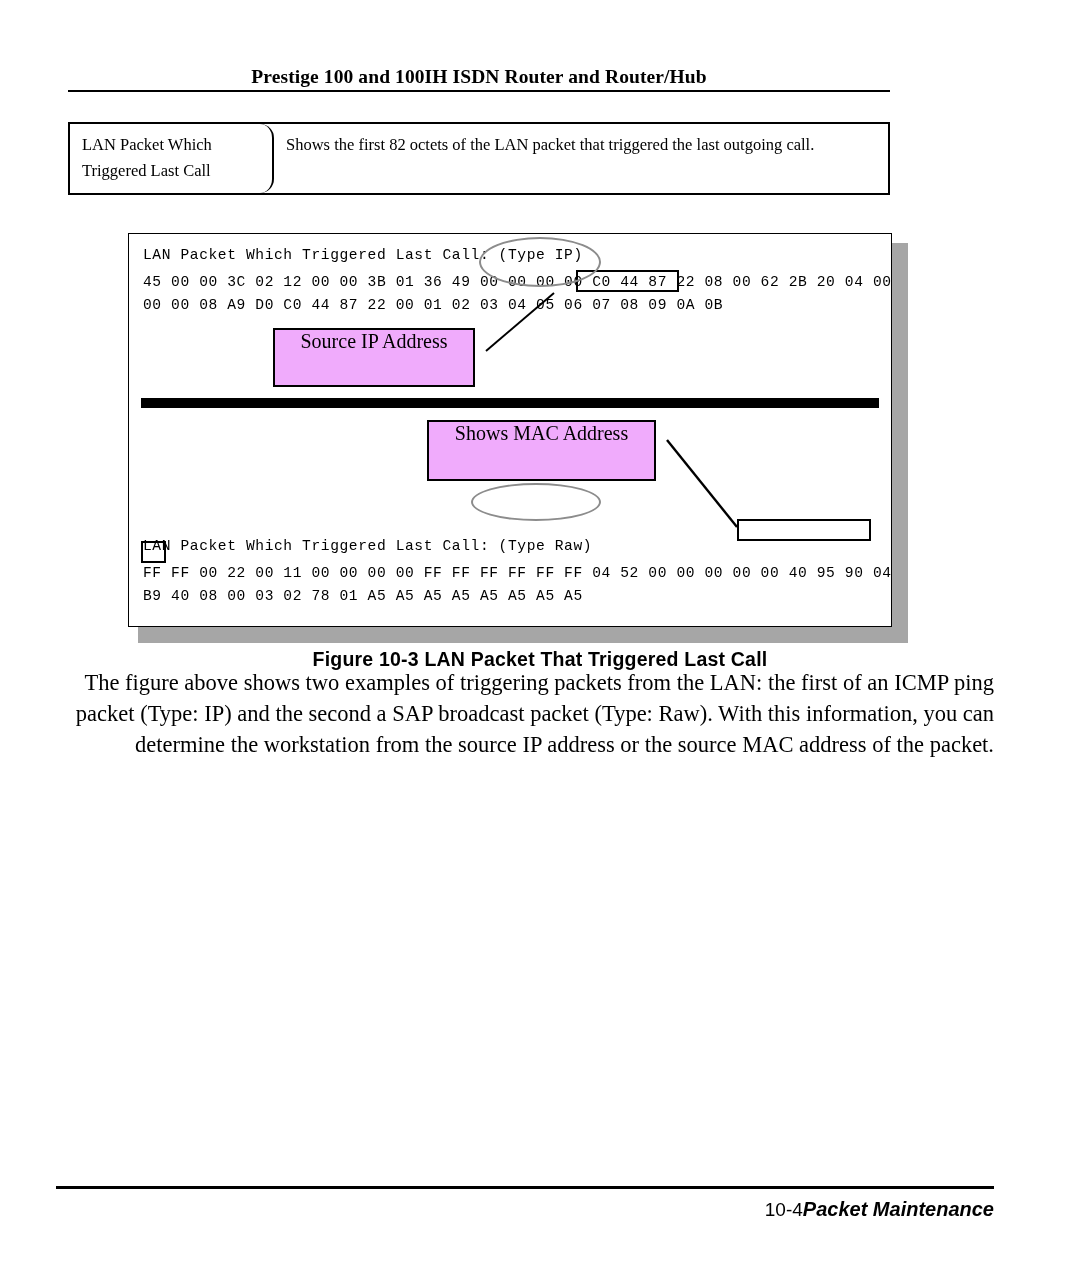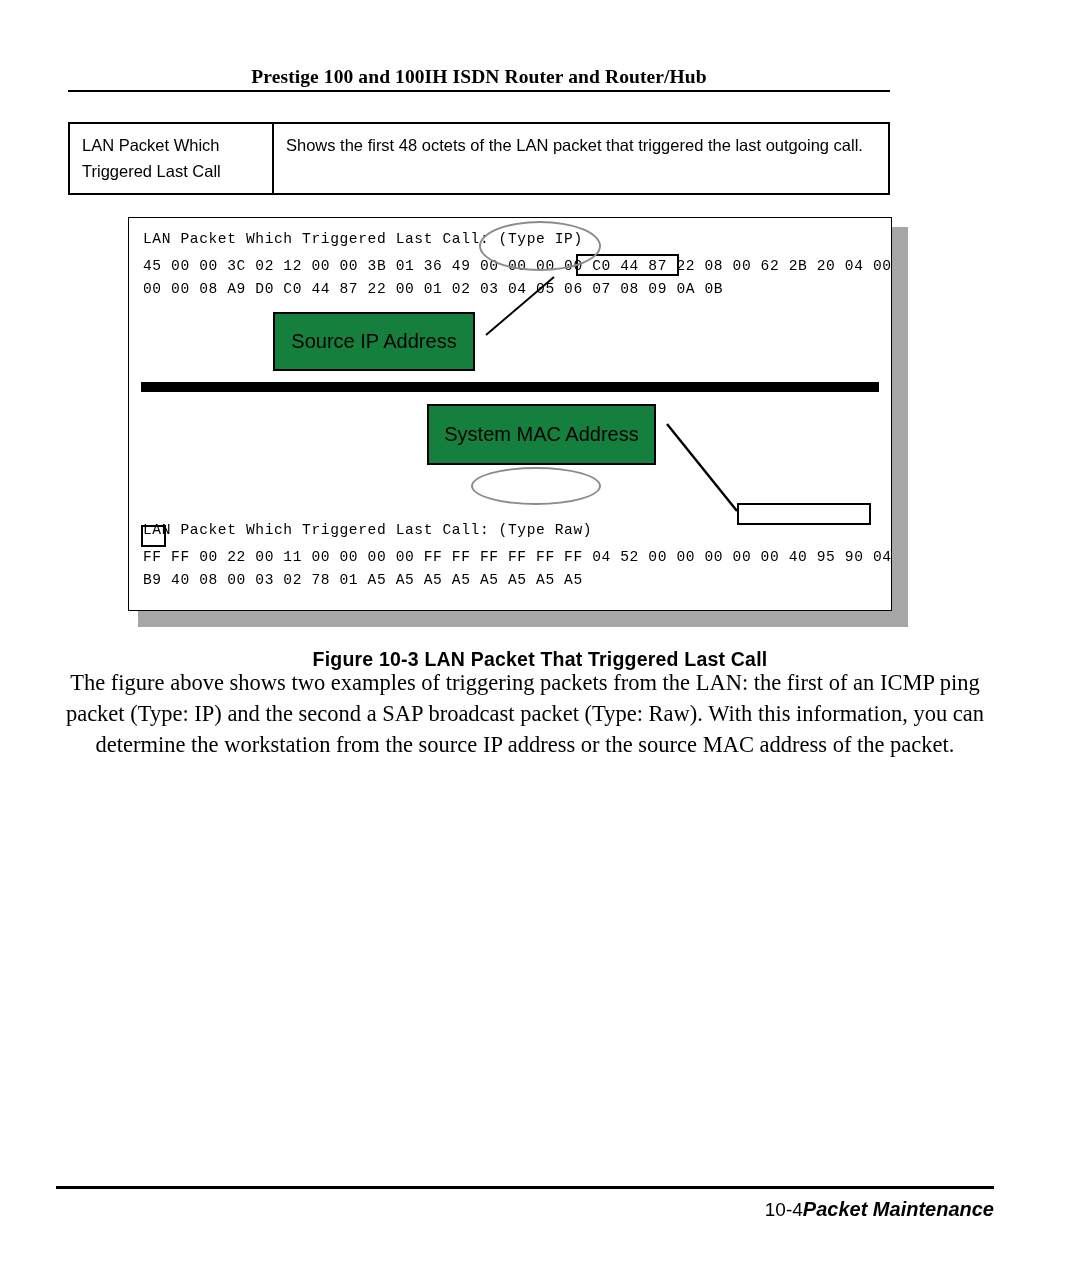--- a/index.html
+++ b/index.html
@@ -43,39 +43,40 @@
     left: 68px;
     top: 122px;
     width: 822px;
     border: 2px solid #000;
     box-sizing: border-box;
     display: flex;
     background: #fff;
   }
   #definition-table .cell {
     box-sizing: border-box;
-    font-family: Liberation Sans, sans-serif;
+    font-family: Liberation Serif, serif;
     font-size: 16.5px;
     line-height: 26px;
     padding: 8px 10px 9px 12px;
+    border-radius: 14px;
   }
   #definition-table .cell-term {
     width: 204px;
     flex: 0 0 204px;
     border-right: 2px solid #000;
   }
   #definition-table .cell-desc {
     flex: 1 1 auto;
   }
 
   
   #figure-block {
     position: absolute;
     left: 128px;
-    top: 217px;
+    top: 233px;
     width: 780px;
     height: 410px;
   }
   #figure-shadow {
     position: absolute;
     left: 10px;
     top: 10px;
     width: 770px;
     height: 400px;
     background: #a6a6a6;
@@ -134,26 +135,26 @@
     top: 164px;
     width: 738px;
     height: 10px;
     background: #000;
   }
 
   
   .callout-box {
     position: absolute;
     border: 2.5px solid #000;
-    background: #15803d;
+    background: #f0abfc;
     box-sizing: border-box;
     display: flex;
-    align-items: center;
+    align-items: flex-start;
     justify-content: center;
-    font-family: Liberation Sans, sans-serif;
+    font-family: Liberation Serif, serif;
     font-size: 20px;
     color: #000;
     z-index: 3;
   }
   #callout-source-ip  { left: 144px; top: 94px;  width: 202px; height: 59px; }
   #callout-source-mac { left: 298px; top: 186px; width: 229px; height: 61px; }
 
   
   #leader-lines {
     position: absolute;
@@ -178,21 +179,21 @@
 
   
   #body-paragraph {
     position: absolute;
     left: 56px;
     top: 667px;
     width: 938px;
     font-family: "Liberation Serif", serif;
     font-size: 22.5px;
     line-height: 31px;
-    text-align: center;
+    text-align: right;
   }
 
   
   #page-footer {
     position: absolute;
     left: 56px;
     top: 1186px;
     width: 938px;
   }
   #page-footer .ftr-rule {
@@ -219,21 +220,21 @@
 </head>
 <body>
 
 <div id="page-header">
   <div class="hdr-text">Prestige 100 and 100IH ISDN Router and Router/Hub</div>
   <div class="hdr-rule"></div>
 </div>
 
 <div id="definition-table">
   <div class="cell cell-term">LAN Packet Which Triggered Last Call</div>
-  <div class="cell cell-desc">Shows the first 48 octets of the LAN packet that triggered the last outgoing call.</div>
+  <div class="cell cell-desc">Shows the first 82 octets of the LAN packet that triggered the last outgoing call.</div>
 </div>
 
 <div id="figure-block">
 
   <div id="figure-shadow"></div>
 
   <div id="figure-frame">
 
     <div id="separator-bar"></div>
 
@@ -258,21 +259,21 @@
 
     <svg id="leader-lines" viewBox="0 0 764 394" xmlns="http://www.w3.org/2000/svg">
       <line x1="357" y1="117" x2="425" y2="59" stroke="#000" stroke-width="2"></line>
       <line x1="538" y1="206" x2="608" y2="293" stroke="#000" stroke-width="2.4"></line>
     </svg>
 
     <div class="callout-box" id="callout-source-ip">
       <span>Source IP Address</span>
     </div>
     <div class="callout-box" id="callout-source-mac">
-      <span>System MAC Address</span>
+      <span>Shows MAC Address</span>
     </div>
 
   </div>
 </div>
 
 <div id="figure-caption">Figure 10-3 LAN Packet That Triggered Last Call</div>
 
 <div id="body-paragraph">The figure above shows two examples of triggering packets from the LAN: the first of an ICMP ping packet (Type: IP) and the second a SAP broadcast packet (Type: Raw). With this information, you can determine the workstation from the source IP address or the source MAC address of the packet.</div>
 
 <div id="page-footer">

